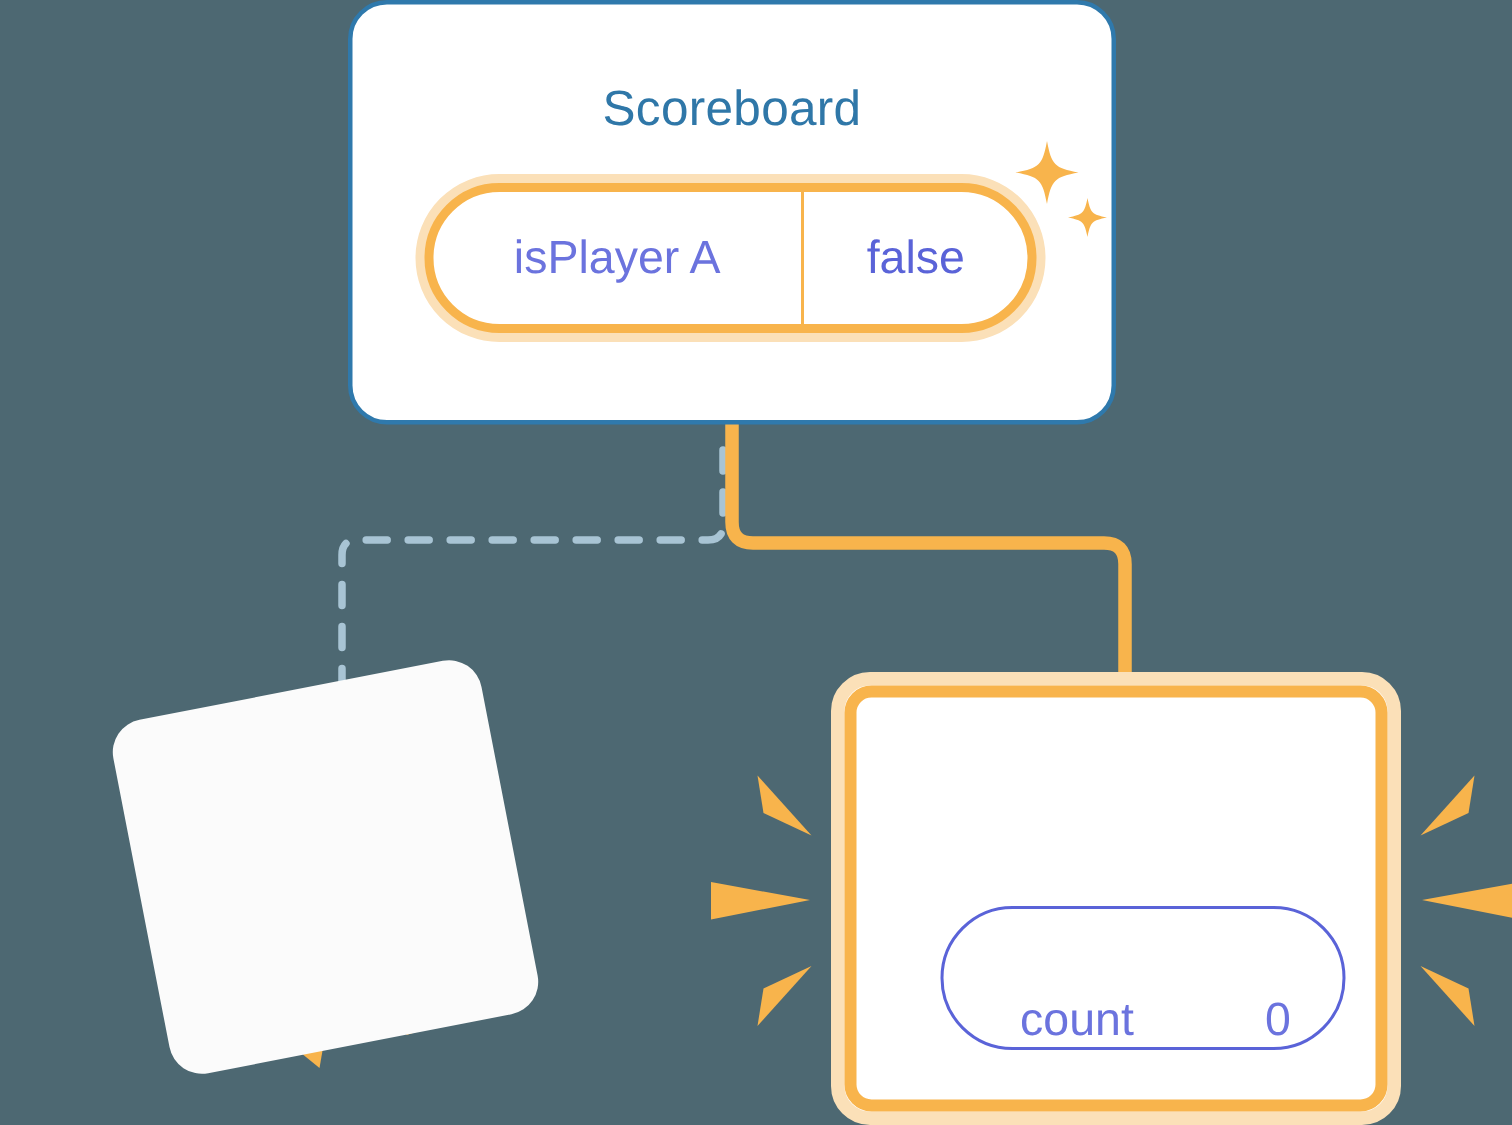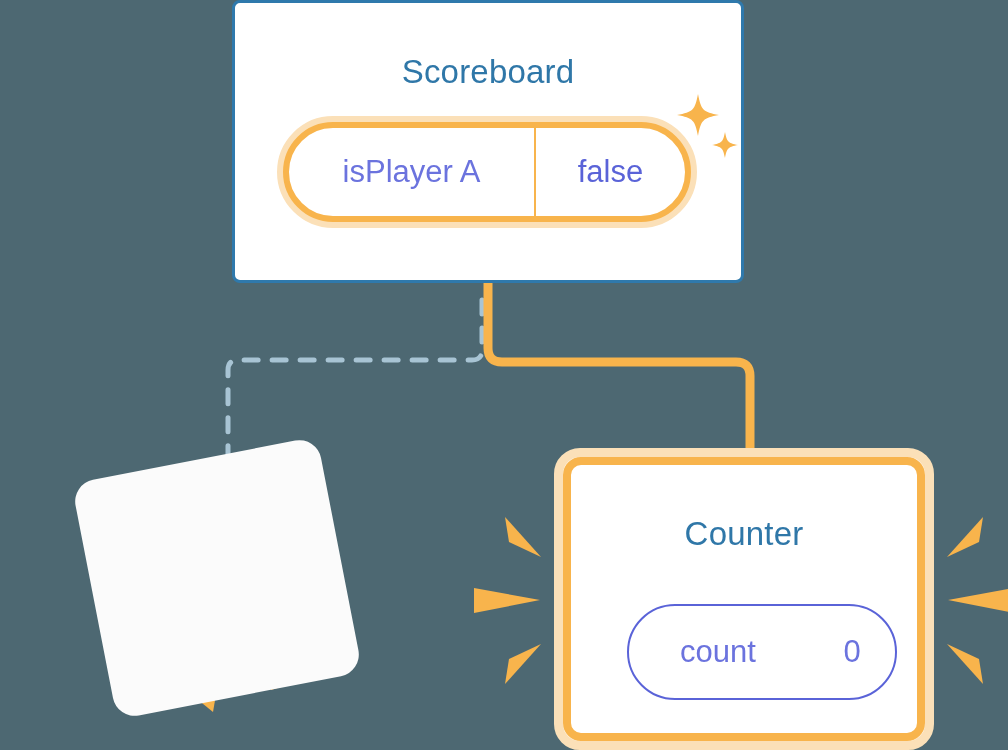--- a/index.html
+++ b/index.html
@@ -34,21 +34,21 @@
   
   .card-scoreboard {
     position: absolute;
     left: 232px;
     top: 0px;
     width: 512px;
     height: 283px;
     box-sizing: border-box;
     background: #ffffff;
     border: 3px solid #2f79ac;
-    border-radius: 8px;
+    border-radius: 26px;
     z-index: 5;
   }
   .card-title {
     text-align: center;
     color: #2f77a8;
     font-size: 33px;
     font-weight: 400;
     letter-spacing: 0.2px;
     line-height: 1;
   }
@@ -143,21 +143,21 @@
     position: absolute;
     left: 56px;
     top: 139px;
     width: 270px;
     height: 96px;
     box-sizing: border-box;
     background: #ffffff;
     border: 2px solid #5a63d8;
     border-radius: 999px;
     display: flex;
-    align-items: center;
+    align-items: flex-end;
   }
   .pill-plain-key {
     flex: 0 0 178px;
     display: flex;
     align-items: center;
     justify-content: center;
     color: #6b73de;
     font-size: 31px;
   }
   .pill-plain-div { width: 2px; background: #5a63d8; }
@@ -235,21 +235,20 @@
     </div>
   </div>
 
   <svg class="sparkles" viewBox="0 0 78 78" xmlns="http://www.w3.org/2000/svg">
     <path fill="#f8b44c" d="M26 2 C29 18 31 20 47 23 C31 26 29 28 26 44 C23 28 21 26 5 23 C21 20 23 18 26 2 Z"></path>
     <path fill="#f8b44c" d="M53 40 C55 50 56 51 66 53 C56 55 55 56 53 66 C51 56 50 55 40 53 C50 51 51 50 53 40 Z"></path>
   </svg>
 
   <div class="card-counter">
     <div class="card-counter-inner">
-      <div class="card-title">Counter</div>
 
       <div class="pill-plain">
         <div class="pill-plain-key">count</div>
         <div class="pill-plain-div"></div>
         <div class="pill-plain-val">0</div>
       </div>
     </div>
   </div>
 
 </div>

